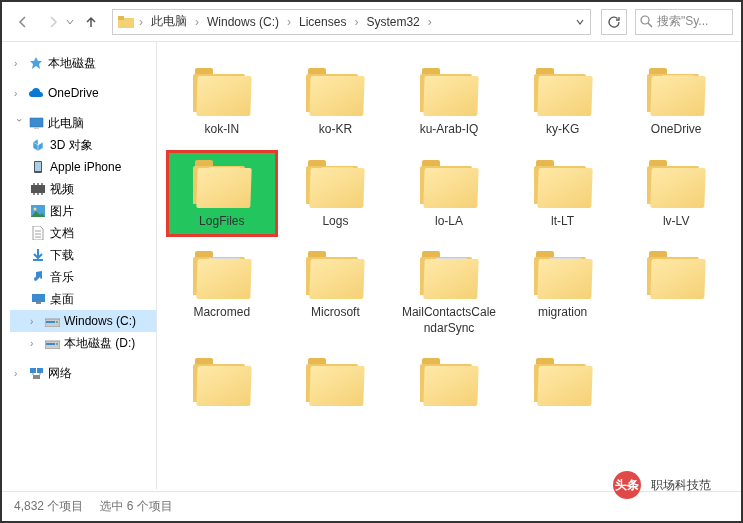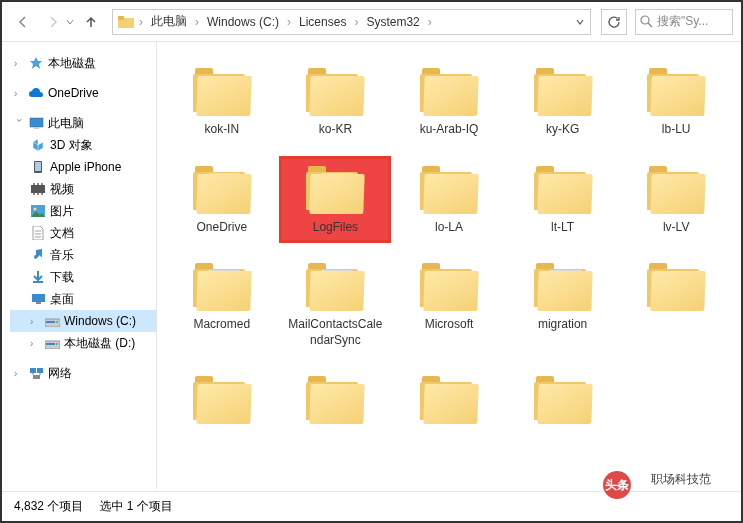--- a/index.html
+++ b/index.html
@@ -18,33 +18,33 @@
 .search span.si{margin-right:4px}
 .body{display:flex;height:447px}
 .tree{width:155px;border-right:1px solid #e5e5e5;padding:10px 0 0 8px;overflow:hidden}
 .tnode{display:flex;align-items:center;height:22px;cursor:default;padding-left:4px;gap:4px}
 .tnode.l1{padding-left:20px}
 .tnode.sel{background:#cce8ff}
 .tnode .ticon{width:16px;height:16px;display:flex;align-items:center;justify-content:center}
 .tnode .exp{width:10px;color:#888;font-size:10px}
 .tspacer{height:8px}
 .files{flex:1;overflow:auto;position:relative}
-.grid{display:grid;grid-template-columns:repeat(5,1fr);padding:18px 8px 0 8px;gap:14px 0}
+.grid{display:grid;grid-template-columns:repeat(5,1fr);padding:18px 8px 0 8px;gap:8px 0}
 .item{display:flex;flex-direction:column;align-items:center;padding:6px 4px;position:relative;width:108px;justify-self:center}
-.item.sel{background:#ef4444}
+.item.sel{background:#22c55e}
 .item.hi{outline:3px solid #e63b2e;outline-offset:-1px}
 .ficon{width:62px;height:52px;position:relative;margin-bottom:4px}
 .folder-back{position:absolute;width:52px;height:38px;background:#f0c868;border-radius:2px 2px 0 0;top:8px;left:2px}
 .folder-tab{position:absolute;width:18px;height:8px;background:#e8b850;top:2px;left:4px;border-radius:2px 2px 0 0}
 .folder-front{position:absolute;width:54px;height:40px;background:linear-gradient(150deg,#ffe9a8 0%,#f5d176 100%);top:10px;left:6px;border-radius:2px;transform:skewX(-2deg)}
 .doc-inside{position:absolute;width:30px;height:36px;background:#fff;border:1px solid #ddd;top:9px;left:18px;transform:skewX(-1deg)}
 .doc-lines{position:absolute;top:4px;left:4px;right:4px;bottom:4px;background:repeating-linear-gradient(to bottom,#6ab0e0 0,#6ab0e0 2px,transparent 2px,transparent 5px)}
 .fname{text-align:center;color:#333;line-height:1.3;max-width:100px;word-wrap:break-word}
-.status{position:absolute;bottom:0;left:0;right:0;height:30px;border-top:1px solid #e5e5e5;background:#fff;display:flex;align-items:center;padding:0 12px;gap:16px;color:#000000}
-.watermark{position:absolute;right:30px;bottom:22px;display:flex;gap:20px;color:#333;font-size:14px;font-weight:400;opacity:.95;z-index:5}
+.status{position:absolute;bottom:0;left:0;right:0;height:30px;border-top:1px solid #e5e5e5;background:#fff;display:flex;align-items:center;padding:0 12px;gap:16px;color:#737373}
+.watermark{position:absolute;right:30px;bottom:22px;display:flex;align-items:center;gap:10px;color:#333;font-size:14px;font-weight:400;opacity:.95;z-index:5}
 .watermark .wm-ico{width:28px;height:28px;border-radius:50%;background:#e04040;color:#fff;display:flex;align-items:center;justify-content:center;font-size:10px;font-weight:bold}
 svg{display:block}
 </style>
 </head>
 <body>
 
 <div class="toolbar">
   <div class="navbtn">
       <svg width="16" height="16" viewBox="0 0 16 16">
         <path d="M10 3 L5 8 L10 13" stroke="#888" stroke-width="1.5" fill="none"></path>
@@ -191,34 +191,34 @@
         <span class="ticon">
           <svg width="12" height="14" viewBox="0 0 12 14">
             <path d="M1 0 L8 0 L11 3 L11 14 L1 14 Z" fill="#fff" stroke="#888" stroke-width="0.8"></path>
             <path d="M3 5 L9 5 M3 8 L9 8 M3 11 L9 11" stroke="#888" stroke-width="0.8"></path>
           </svg>
         </span>
         <span>文档</span>
       </div>
     <div class="tnode l1">
         <span class="ticon">
-          <svg width="12" height="14" viewBox="0 0 12 14">
-            <path d="M4 11 A2 2 0 1 1 4 7 L4 2 L10 1 L10 9 A2 2 0 1 1 10 5" fill="#3a8ad0"></path>
-          </svg>
-        </span>
-        <span>音乐</span>
-      </div>
-    <div class="tnode l1">
-        <span class="ticon">
           <svg width="14" height="14" viewBox="0 0 14 14">
             <path d="M7 1 L7 9 M3 6 L7 10 L11 6" stroke="#3a8ad0" stroke-width="2" fill="none"></path>
             <path d="M2 12 L12 12" stroke="#3a8ad0" stroke-width="2"></path>
           </svg>
         </span>
         <span>下载</span>
+      </div>
+    <div class="tnode l1">
+        <span class="ticon">
+          <svg width="12" height="14" viewBox="0 0 12 14">
+            <path d="M4 11 A2 2 0 1 1 4 7 L4 2 L10 1 L10 9 A2 2 0 1 1 10 5" fill="#3a8ad0"></path>
+          </svg>
+        </span>
+        <span>音乐</span>
       </div>
     <div class="tnode l1">
         <span class="ticon">
           <svg width="15" height="12" viewBox="0 0 15 12">
             <rect x="1" y="1" width="13" height="8" fill="#3b8bd0"></rect>
             <rect x="5" y="9" width="5" height="2" fill="#888"></rect>
           </svg>
         </span>
         <span>桌面</span>
       </div>
@@ -290,28 +290,20 @@
             <div class="folder-tab"></div>
             <div class="folder-back"></div>
             <div class="folder-front"></div>
           </div>
           <div class="fname">ky-KG</div>
         </div>
         <div class="item">
           <div class="ficon">
             <div class="folder-tab"></div>
             <div class="folder-back"></div>
-            <div class="folder-front"></div>
-          </div>
-          <div class="fname">lb-LU</div>
-        </div>
-        <div class="item">
-          <div class="ficon">
-            <div class="folder-tab"></div>
-            <div class="folder-back"></div>
             <div class="doc-inside">
               <div class="doc-lines"></div>
             </div>
             <div class="folder-front"></div>
           </div>
           <div class="fname">OneDrive</div>
         </div>
         <div class="item sel hi">
           <div class="ficon">
             <div class="folder-tab"></div>
@@ -320,20 +312,31 @@
               <div class="doc-lines"></div>
             </div>
             <div class="folder-front"></div>
           </div>
           <div class="fname">LogFiles</div>
         </div>
         <div class="item">
           <div class="ficon">
             <div class="folder-tab"></div>
             <div class="folder-back"></div>
+            <div class="doc-inside">
+              <div class="doc-lines"></div>
+            </div>
+            <div class="folder-front"></div>
+          </div>
+          <div class="fname">Logs</div>
+        </div>
+        <div class="item">
+          <div class="ficon">
+            <div class="folder-tab"></div>
+            <div class="folder-back"></div>
             <div class="folder-front"></div>
           </div>
           <div class="fname">lo-LA</div>
         </div>
         <div class="item">
           <div class="ficon">
             <div class="folder-tab"></div>
             <div class="folder-back"></div>
             <div class="folder-front"></div>
           </div>
@@ -355,34 +358,34 @@
               <div class="doc-lines"></div>
             </div>
             <div class="folder-front"></div>
           </div>
           <div class="fname">Macromed</div>
         </div>
         <div class="item">
           <div class="ficon">
             <div class="folder-tab"></div>
             <div class="folder-back"></div>
+            <div class="folder-front"></div>
+          </div>
+          <div class="fname">Microsoft</div>
+        </div>
+        <div class="item">
+          <div class="ficon">
+            <div class="folder-tab"></div>
+            <div class="folder-back"></div>
             <div class="doc-inside">
               <div class="doc-lines"></div>
             </div>
             <div class="folder-front"></div>
           </div>
           <div class="fname">MailContactsCalendarSync</div>
-        </div>
-        <div class="item">
-          <div class="ficon">
-            <div class="folder-tab"></div>
-            <div class="folder-back"></div>
-            <div class="folder-front"></div>
-          </div>
-          <div class="fname">Microsoft</div>
         </div>
         <div class="item">
           <div class="ficon">
             <div class="folder-tab"></div>
             <div class="folder-back"></div>
             <div class="doc-inside">
               <div class="doc-lines"></div>
             </div>
             <div class="folder-front"></div>
           </div>
@@ -427,21 +430,21 @@
             <div class="folder-front"></div>
           </div>
           <div class="fname"></div>
         </div>
       </div>
   </div>
 </div>
 
 <div class="status">
   <span>4,832 个项目</span>
-  <span>选中 1 个项目</span>
+  <span>选中 6 个项目</span>
 </div>
 
 <div class="watermark">
   <div class="wm-ico">
       <span>头条</span>
     </div>
   <span>职场科技范</span>
 </div>
 
 </body></html>

